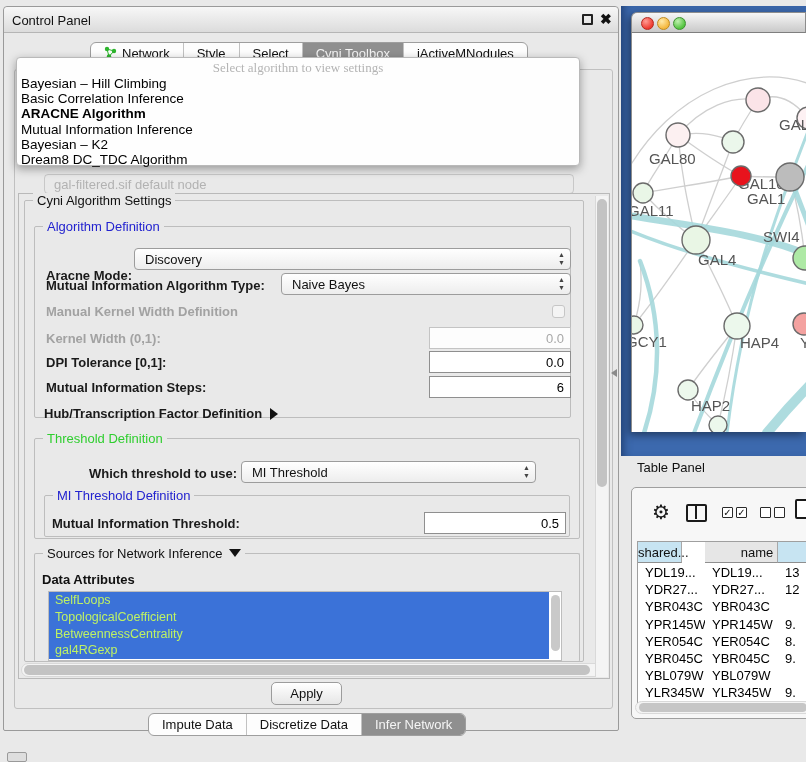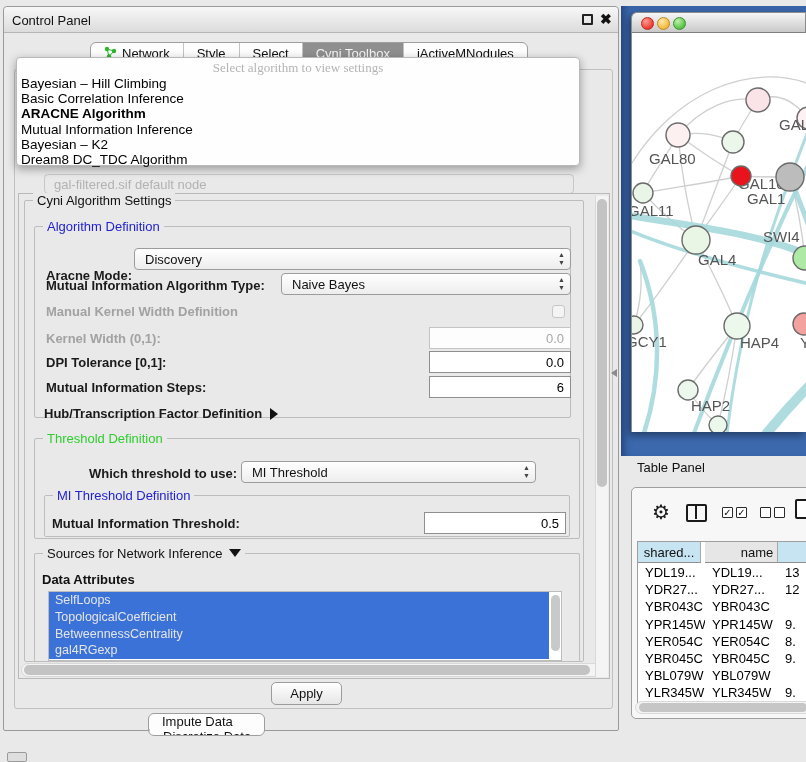--- a/index.html
+++ b/index.html
@@ -17,21 +17,21 @@
   #cp-float { left:578px; top:7px; width:11px; height:11px; border:2px solid #222; border-radius:1px; }
   #cp-close { left:596px; top:4px; font-size:14px; font-weight:bold; color:#111; }
 
   .segmented { display:inline-flex; height:23px; background:#fdfdfd; border:1px solid #9e9e9e;
     border-radius:6px; overflow:hidden; }
   .seg-tab { display:flex; align-items:center; gap:5px; padding:0 13px; font-size:13px; color:#111;
     border-left:1px solid #c2c2c2; white-space:nowrap; }
   .seg-tab:first-child { border-left:none; }
   .seg-tab.selected { background:#8f8f8f; color:#f5f5f5; }
   #top-tabs { left:86px; top:35px; }
-  #bottom-tabs { left:144px; top:706px;flex-direction:column; }
+  #bottom-tabs { left:144px; top:706px; }
 
   #cp-content-border { left:10px; top:62px; width:599px; height:640px; border:1px solid #c0c0c0; border-radius:3px; }
   #scrollpane { left:14px; top:186px; width:592px; height:486px; border:1px solid #b9b9b9; }
 
   
   #ghost-combo { left:40px; top:167px; width:530px; height:20px; border:1px solid rgba(140,140,140,.35); border-radius:4px; }
   #ghost-combo span { position:absolute; left:9px; top:2px; font-size:13px; color:rgba(110,110,110,.45); }
 
   
   .group { border:1px solid #bdbdbd; border-radius:2px; }
@@ -59,21 +59,21 @@
   .tfield.disabled { border:1px solid #c4c4c4; color:#a8a8a8; background:#fdfdfd; }
 
   #chk-manual-kernel { left:548px; top:298px; width:13px; height:13px; border:1px solid #c6c6c6; border-radius:3px; background:#f4f4f4; }
 
   #hub-row { left:40px; top:399px; font-size:13px; font-weight:bold; color:#1a1a1a; }
   .tri-right { display:inline-block; width:0; height:0; border-left:8px solid #111; border-top:6px solid transparent; border-bottom:6px solid transparent; margin-left:8px; vertical-align:-2px; }
   .tri-down  { display:inline-block; width:0; height:0; border-top:8px solid #111; border-left:6px solid transparent; border-right:6px solid transparent; margin-left:6px; vertical-align:1px; }
 
   #lbl-data-attrs { left:38px; top:565px; font-size:13px; font-weight:bold; color:#111; }
   #attr-list { left:44px; top:584px; width:514px; height:70px; background:#fff; border:1px solid #bdbdbd; overflow:hidden; }
-  .attr-item { position:relative; height:16.8px; background:#3b72d8; color:#e5e5e5; font-size:12.5px; padding:1px 16px 0 6px; width:500px; }
+  .attr-item { position:relative; height:16.8px; background:#3b72d8; color:#bef264; font-size:12.5px; padding:1px 16px 0 6px; width:500px; }
   #attr-vscroll { position:absolute; right:1px; top:3px; width:9px; height:56px; background:#c9c9c9; border-radius:5px; }
 
   .hscroll-track { background:#f4f4f4; border:1px solid #d9d9d9; border-radius:7px; }
   #settings-hscroll { left:17px; top:656px; width:586px; height:14px; }
   #settings-hscroll .thumb { position:absolute; left:2px; top:1px; width:566px; height:10px; background:#c3c3c3; border-radius:5px; }
   #settings-vscroll { left:591px; top:189px; width:13px; height:481px; background:#f4f4f4; border-left:1px solid #d9d9d9; }
   #settings-vscroll .thumb { position:absolute; left:1px; top:3px; width:10px; height:288px; background:#c3c3c3; border-radius:5px; }
 
   #apply-btn { left:267px; top:675px; width:71px; height:23px; background:linear-gradient(#ffffff,#e6e6e6);
     border:1px solid #9c9c9c; border-radius:5px; font-size:13px; color:#111; text-align:center; padding-top:3px; }
@@ -340,21 +340,21 @@
   <div id="table-panel-title" class="abs">Table Panel</div>
   <div id="table-panel" class="abs">
     <div id="gear-icon" class="tb-icon">⚙</div>
     <div id="cols-icon" class="tb-icon abs"></div>
     <div class="cb" style="left:90px;">✓</div>
     <div class="cb" style="left:104px;">✓</div>
     <div class="cb" style="left:128px;"></div>
     <div class="cb" style="left:142px;"></div>
     <div id="page-icon" class="abs"></div>
     <div id="net-table">
-        <div class="th-cell hl" style="left: 0px; width: 63px;">shared...</div>
+        <div class="th-cell hl" style="left: 0px; width: 44px;">shared...</div>
         <div class="th-cell" style="left: 67px; width: 73px; padding-left: 32px;">name</div>
         <div class="th-cell hl" style="left: 140px; width: 60px;"></div>
         <div class="td-cell" style="left: 0px; width: 67px; top: 22px;">YDL19...</div>
         <div class="td-cell" style="left: 67px; width: 73px; top: 22px;">YDL19...</div>
         <div class="td-cell" style="left: 140px; width: 60px; top: 22px;">13</div>
         <div class="td-cell" style="left: 0px; width: 67px; top: 39.2px;">YDR27...</div>
         <div class="td-cell" style="left: 67px; width: 73px; top: 39.2px;">YDR27...</div>
         <div class="td-cell" style="left: 140px; width: 60px; top: 39.2px;">12</div>
         <div class="td-cell" style="left: 0px; width: 67px; top: 56.4px;">YBR043C</div>
         <div class="td-cell" style="left: 67px; width: 73px; top: 56.4px;">YBR043C</div>

